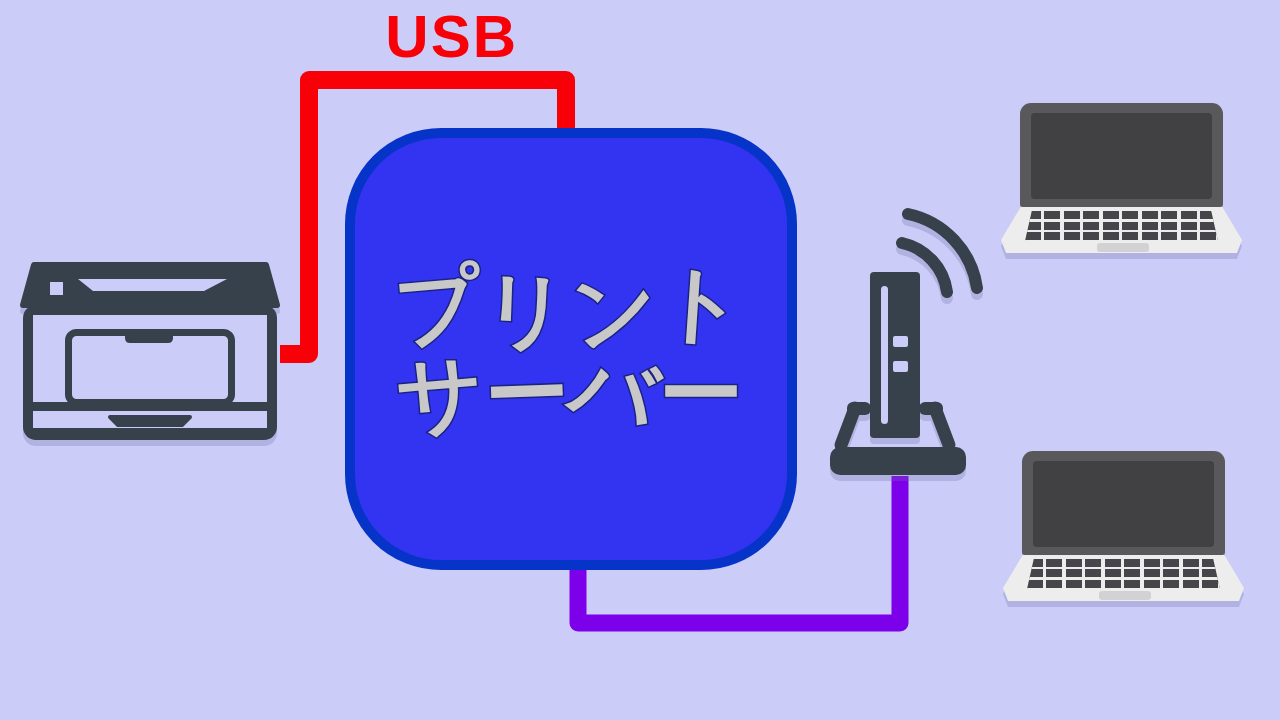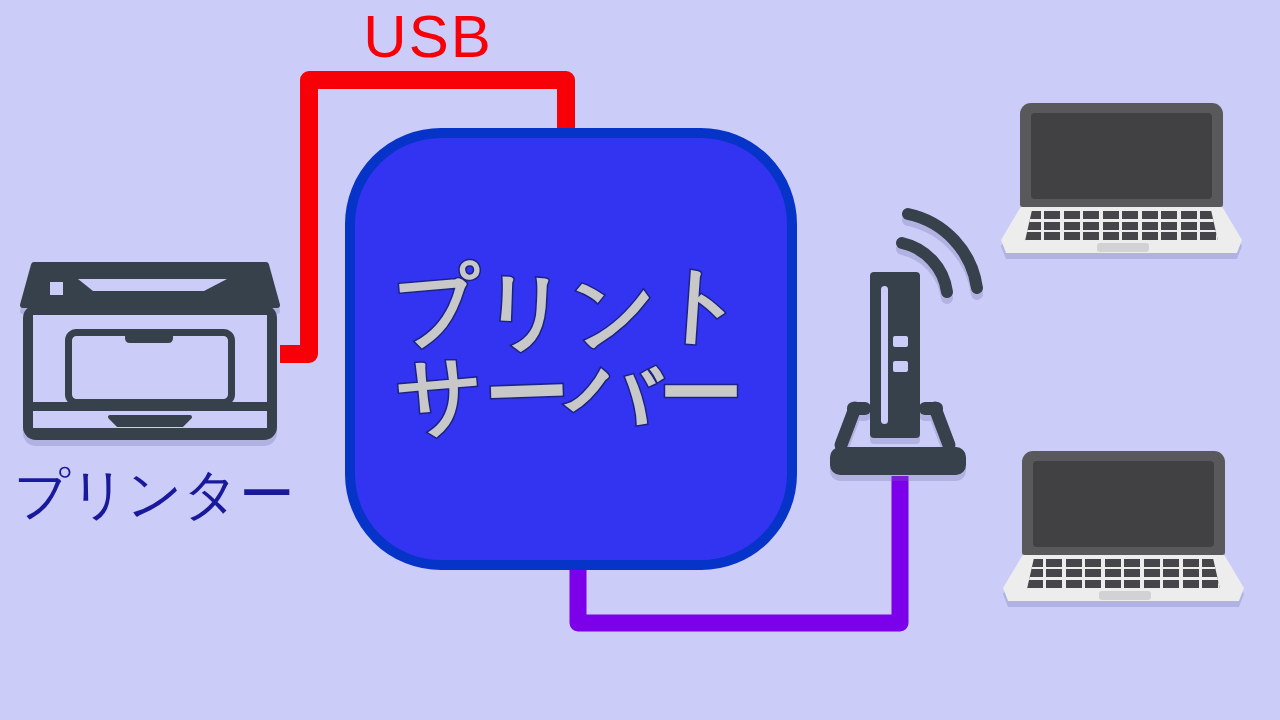--- a/index.html
+++ b/index.html
@@ -15,21 +15,21 @@
     background:var(--background);
   }
   .abs{position:absolute;}
 
   
   svg.connector{position:absolute;left:0;top:0;width:1280px;height:720px;}
   .usb-path{stroke:var(--red);stroke-width:18;fill:none;stroke-linejoin:round;}
   .lan-path{stroke:var(--purple_line);stroke-width:17;fill:none;stroke-linejoin:round;}
 
   
-  .label{font-weight:normal;text-align:center;white-space:nowrap;}
+  .label{font-weight:bold;text-align:right;white-space:nowrap;}
   .usb-label{left:338px;top:2px;width:180px;font-size:60px;color:var(--red);letter-spacing:2px;}
   .lan-label{left:655px;top:630px;width:180px;font-size:55px;color:var(--purple_text);letter-spacing:2px;}
   .printer-label{left:14px;top:458px;width:276px;font-size:55px;color:var(--navy_label);}
 
   
   .server-box{
     left:345px;top:128px;width:452px;height:442px;box-sizing:border-box;
     background:var(--box_fill);
     border:10px solid var(--box_border);
     border-radius:96px;
@@ -119,21 +119,20 @@
 
     <rect x="17" y="142" width="234" height="9" fill="var(--icon_dark)"></rect>
 
     <rect x="52.5" y="72.5" width="163" height="70" rx="8" fill="none" stroke="var(--icon_dark)" stroke-width="7"></rect>
 
     <path d="M 109 70 L 157 70 L 157 78 Q 157 83 152 83 L 114 83 Q 109 83 109 78 Z" fill="var(--icon_dark)"></path>
 
     <path d="M 94 157 L 174 157 L 166 165 L 102 165 Z" fill="var(--icon_dark)" stroke="var(--icon_dark)" stroke-width="4" stroke-linejoin="round"></path>
   </svg>
 
-  <div class="abs label printer-label">プリンター</div>
 
   <svg class="abs icon-shadow router-icon" width="170" height="275" viewBox="0 0 170 275" aria-hidden="true">
 
     <path d="M 82 38 A 58 58 0 0 1 127 87" fill="none" stroke="var(--icon_dark)" stroke-width="12" stroke-linecap="round"></path>
     <path d="M 88 9 A 88 88 0 0 1 157 83" fill="none" stroke="var(--icon_dark)" stroke-width="12" stroke-linecap="round"></path>
 
     <rect x="50" y="67" width="50" height="166" rx="4" fill="var(--icon_dark)"></rect>
 
     <rect x="61" y="81" width="7" height="138" rx="3.5" fill="var(--background)"></rect>
 

